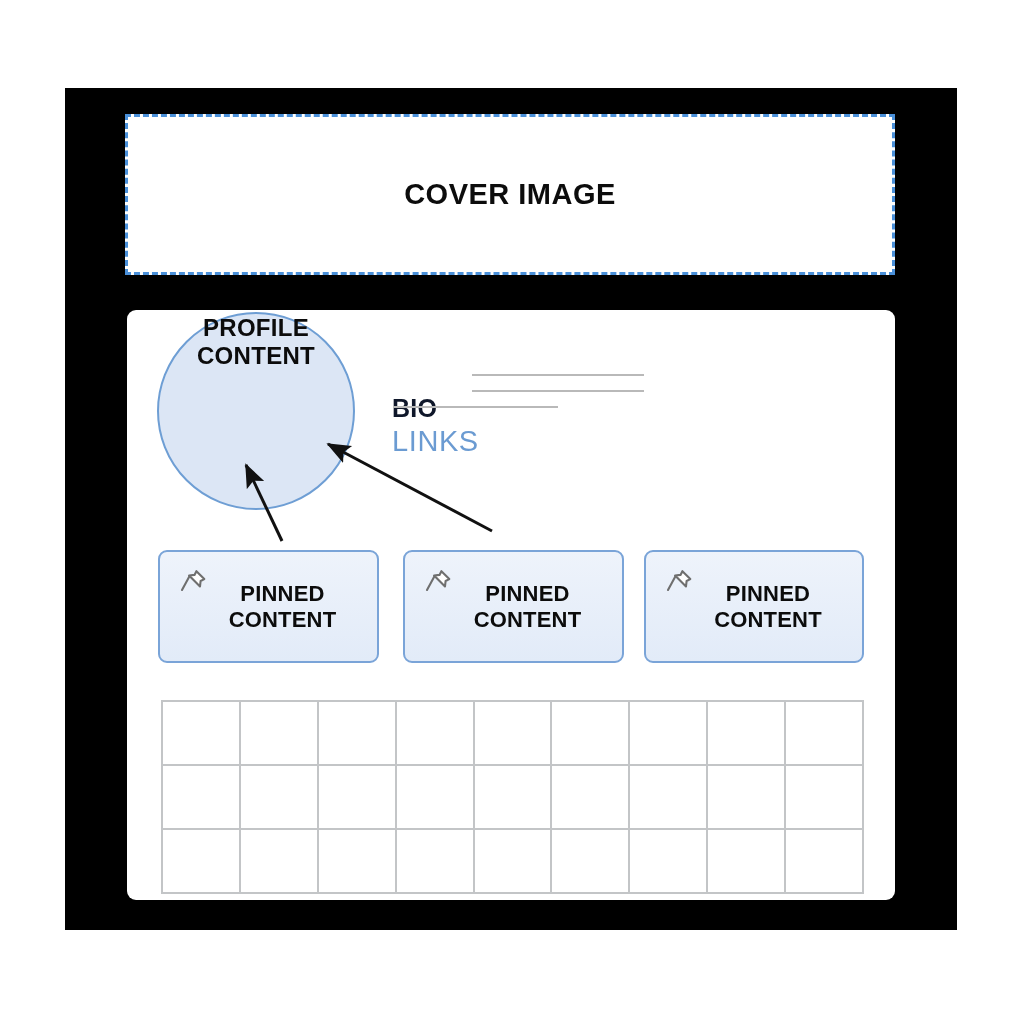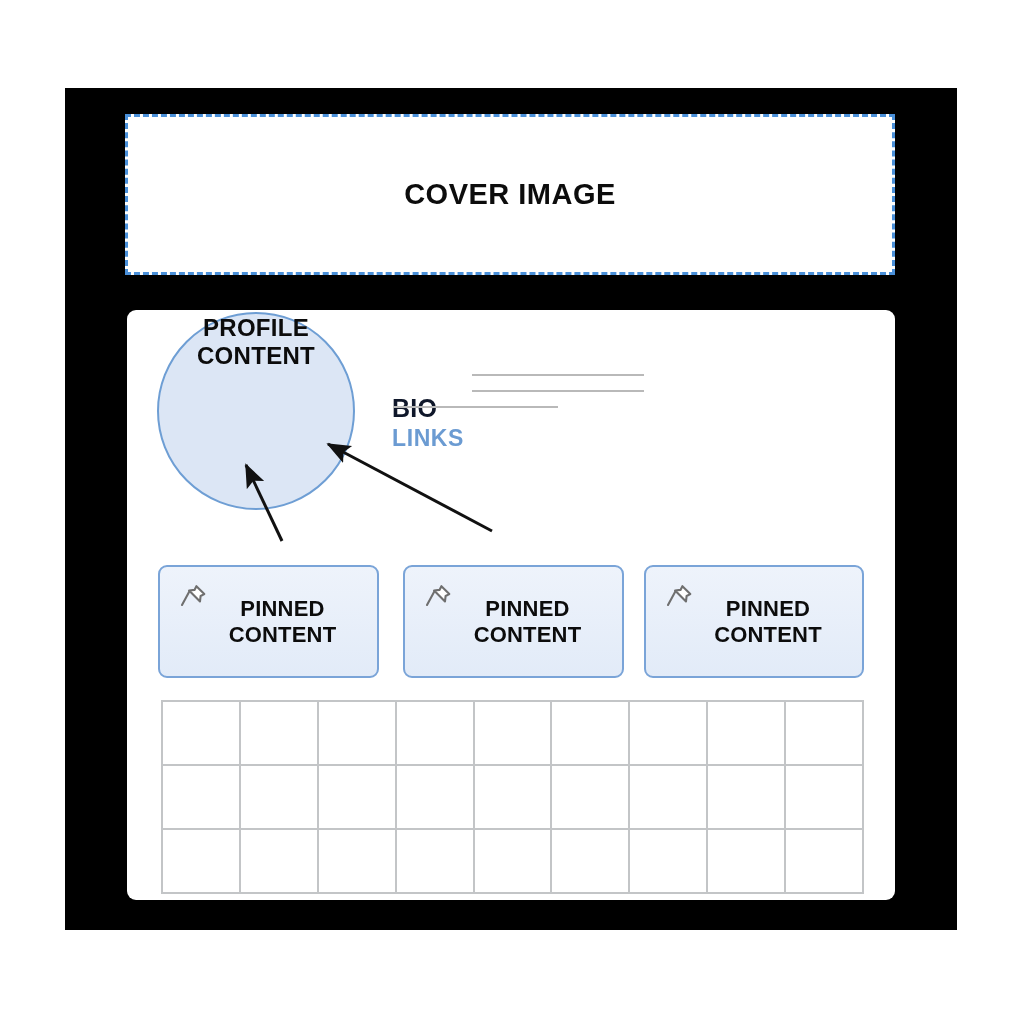--- a/index.html
+++ b/index.html
@@ -119,22 +119,22 @@
   }
   #bio-rule-1 { left: 80px; top: 6px;  width: 172px; }
   #bio-rule-2 { left: 80px; top: 22px; width: 172px; }
   #bio-rule-3 { left: 1px;  top: 38px; width: 165px; }
 
   
   #links-label {
     position: absolute;
     left: 392px;
     top: 425px;
-    font-size: 23px;
-    font-weight: bold;
+    font-size: 29px;
+    font-weight: normal;
     color: #6b9bd2;
     letter-spacing: 0.6px;
   }
 
   
   #annotation-arrows {
     position: absolute;
     left: 0; top: 0;
     width: 1024px;
     height: 1024px;
@@ -144,21 +144,21 @@
   
   #pinned-row {
     position: absolute;
     left: 158px;
     top: 550px;
     width: 706px;
     height: 113px;
   }
   .pinned-card {
     position: absolute;
-    top: 15px;
+    top: 0;
     height: 113px;
     box-sizing: border-box;
     background: linear-gradient(180deg, #eef3fb 0%, #e2ebf8 100%);
     border: 2px solid #7aa4d8;
     border-radius: 9px;
     display: flex;
     align-items: center;
     justify-content: flex-start;
   }
   #pinned-card-0 { left: 0px;   width: 221px; }

